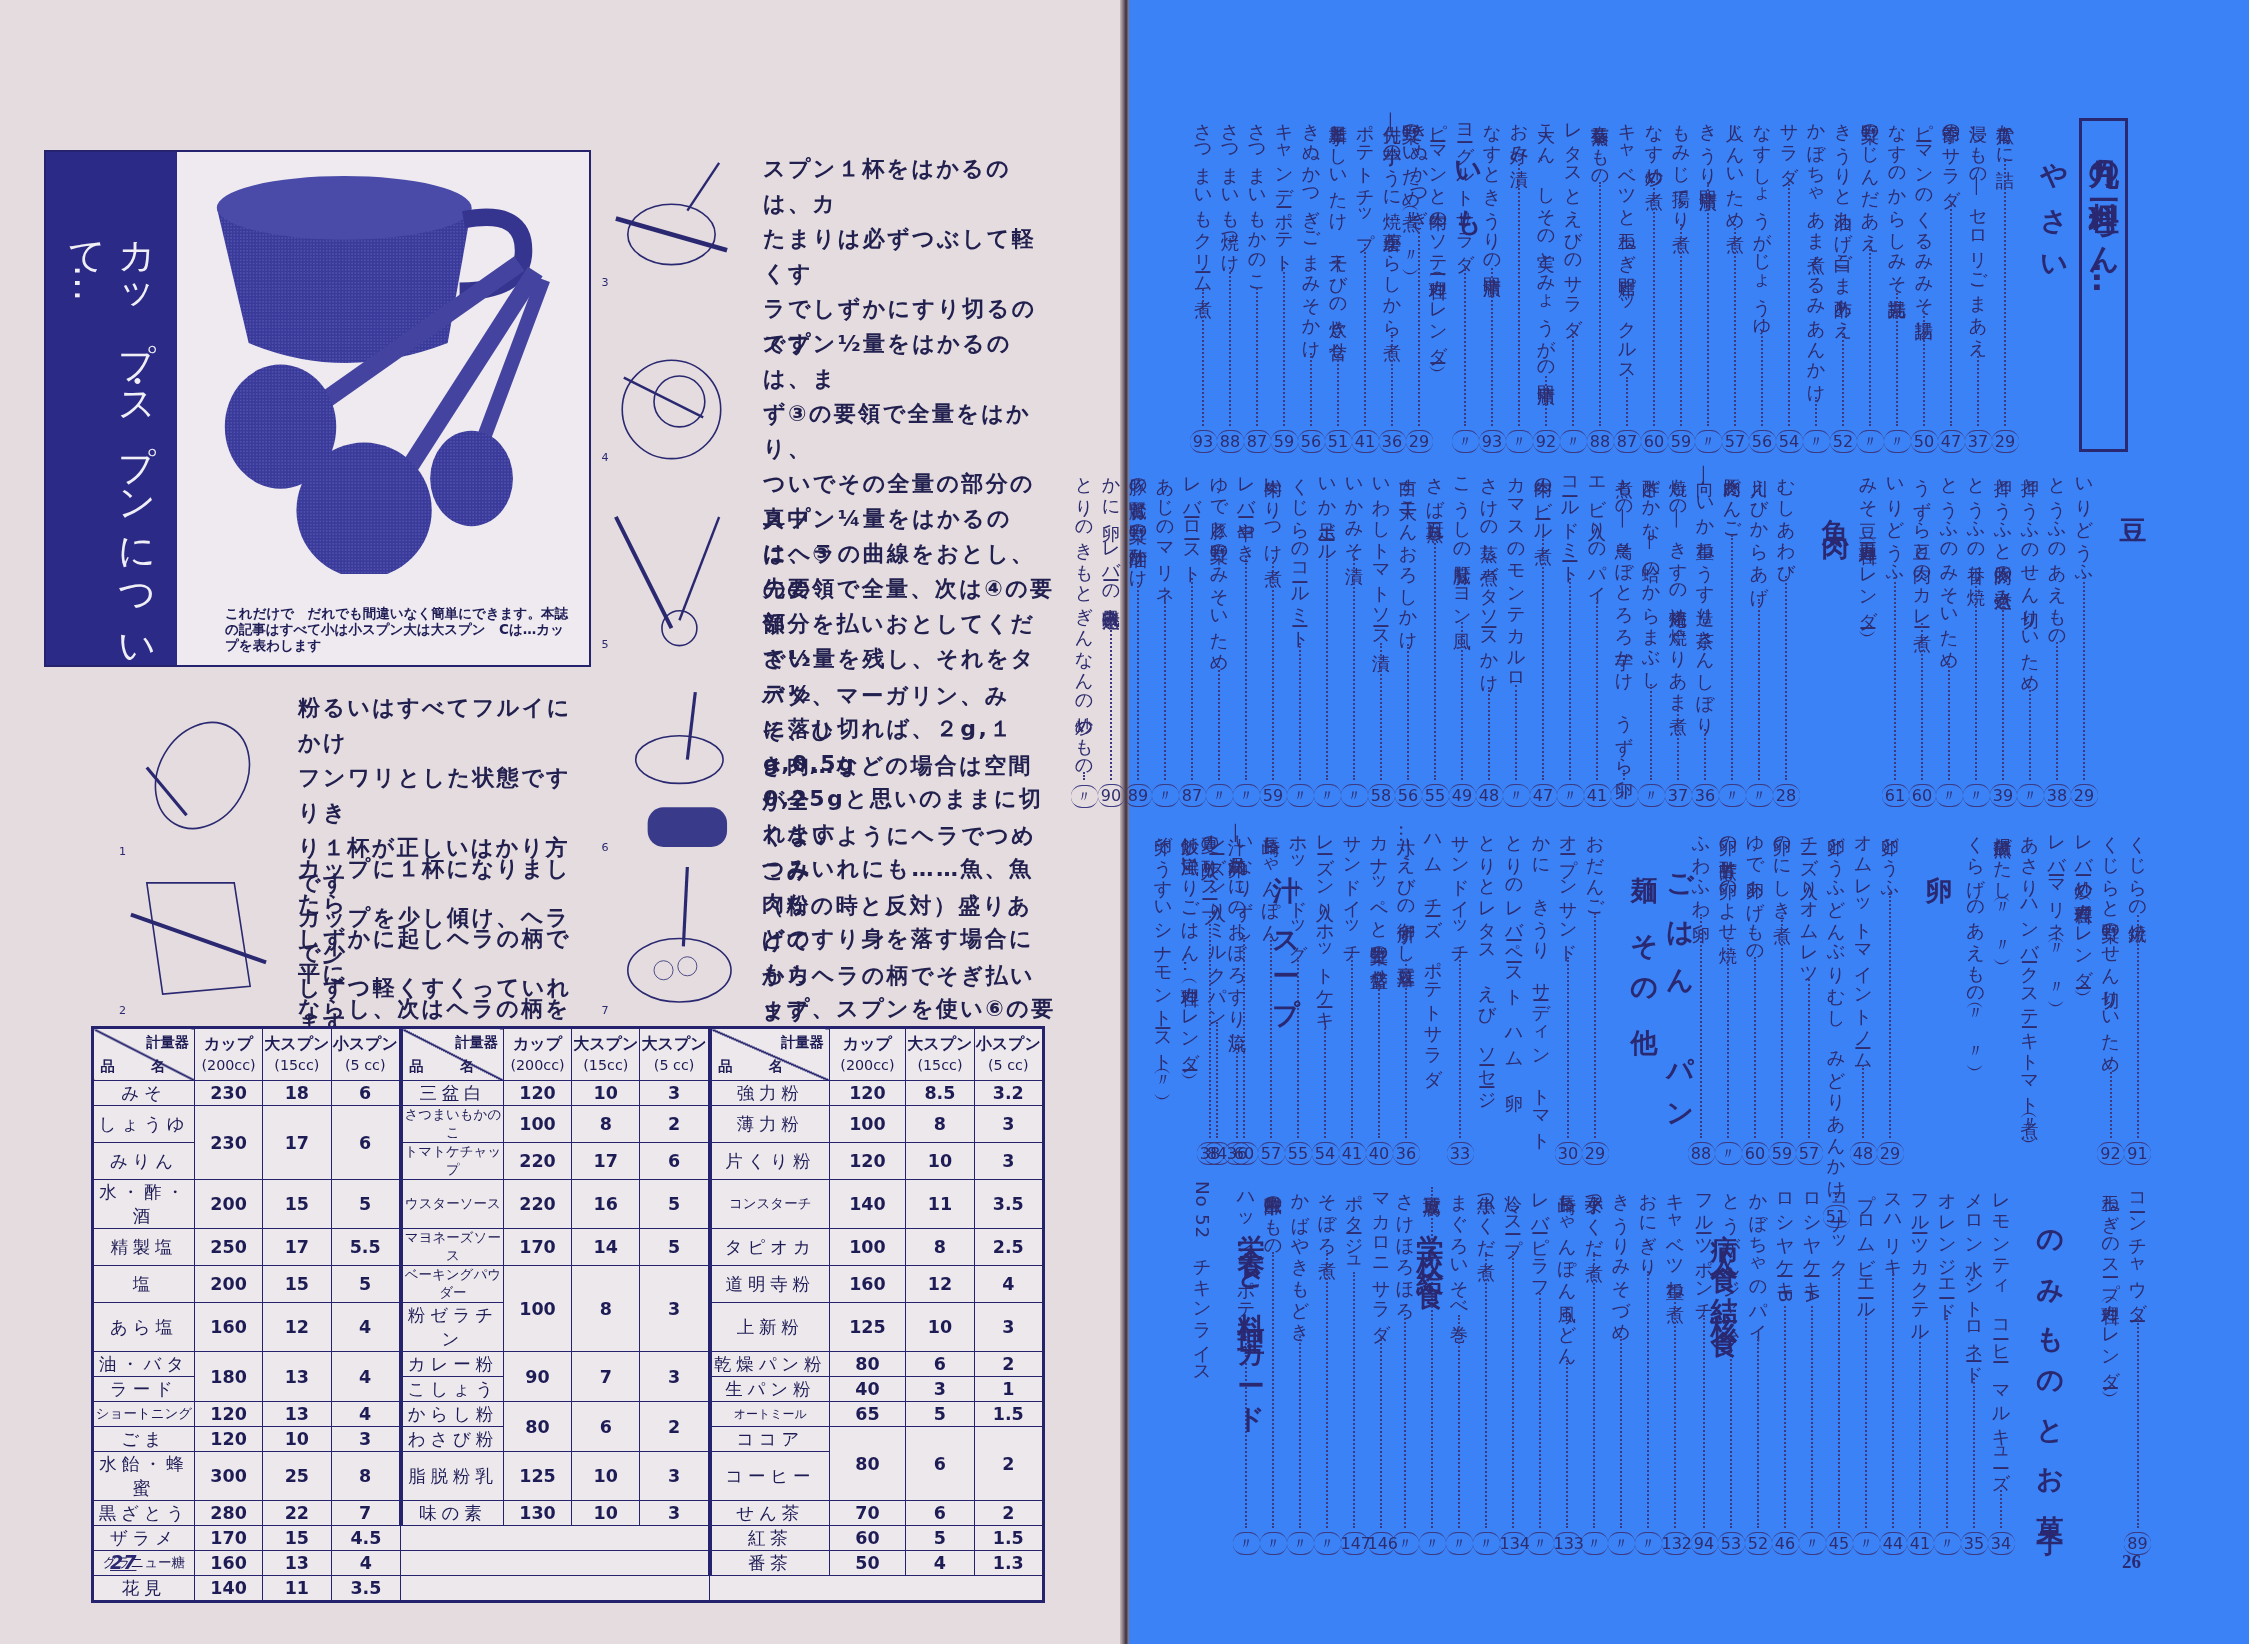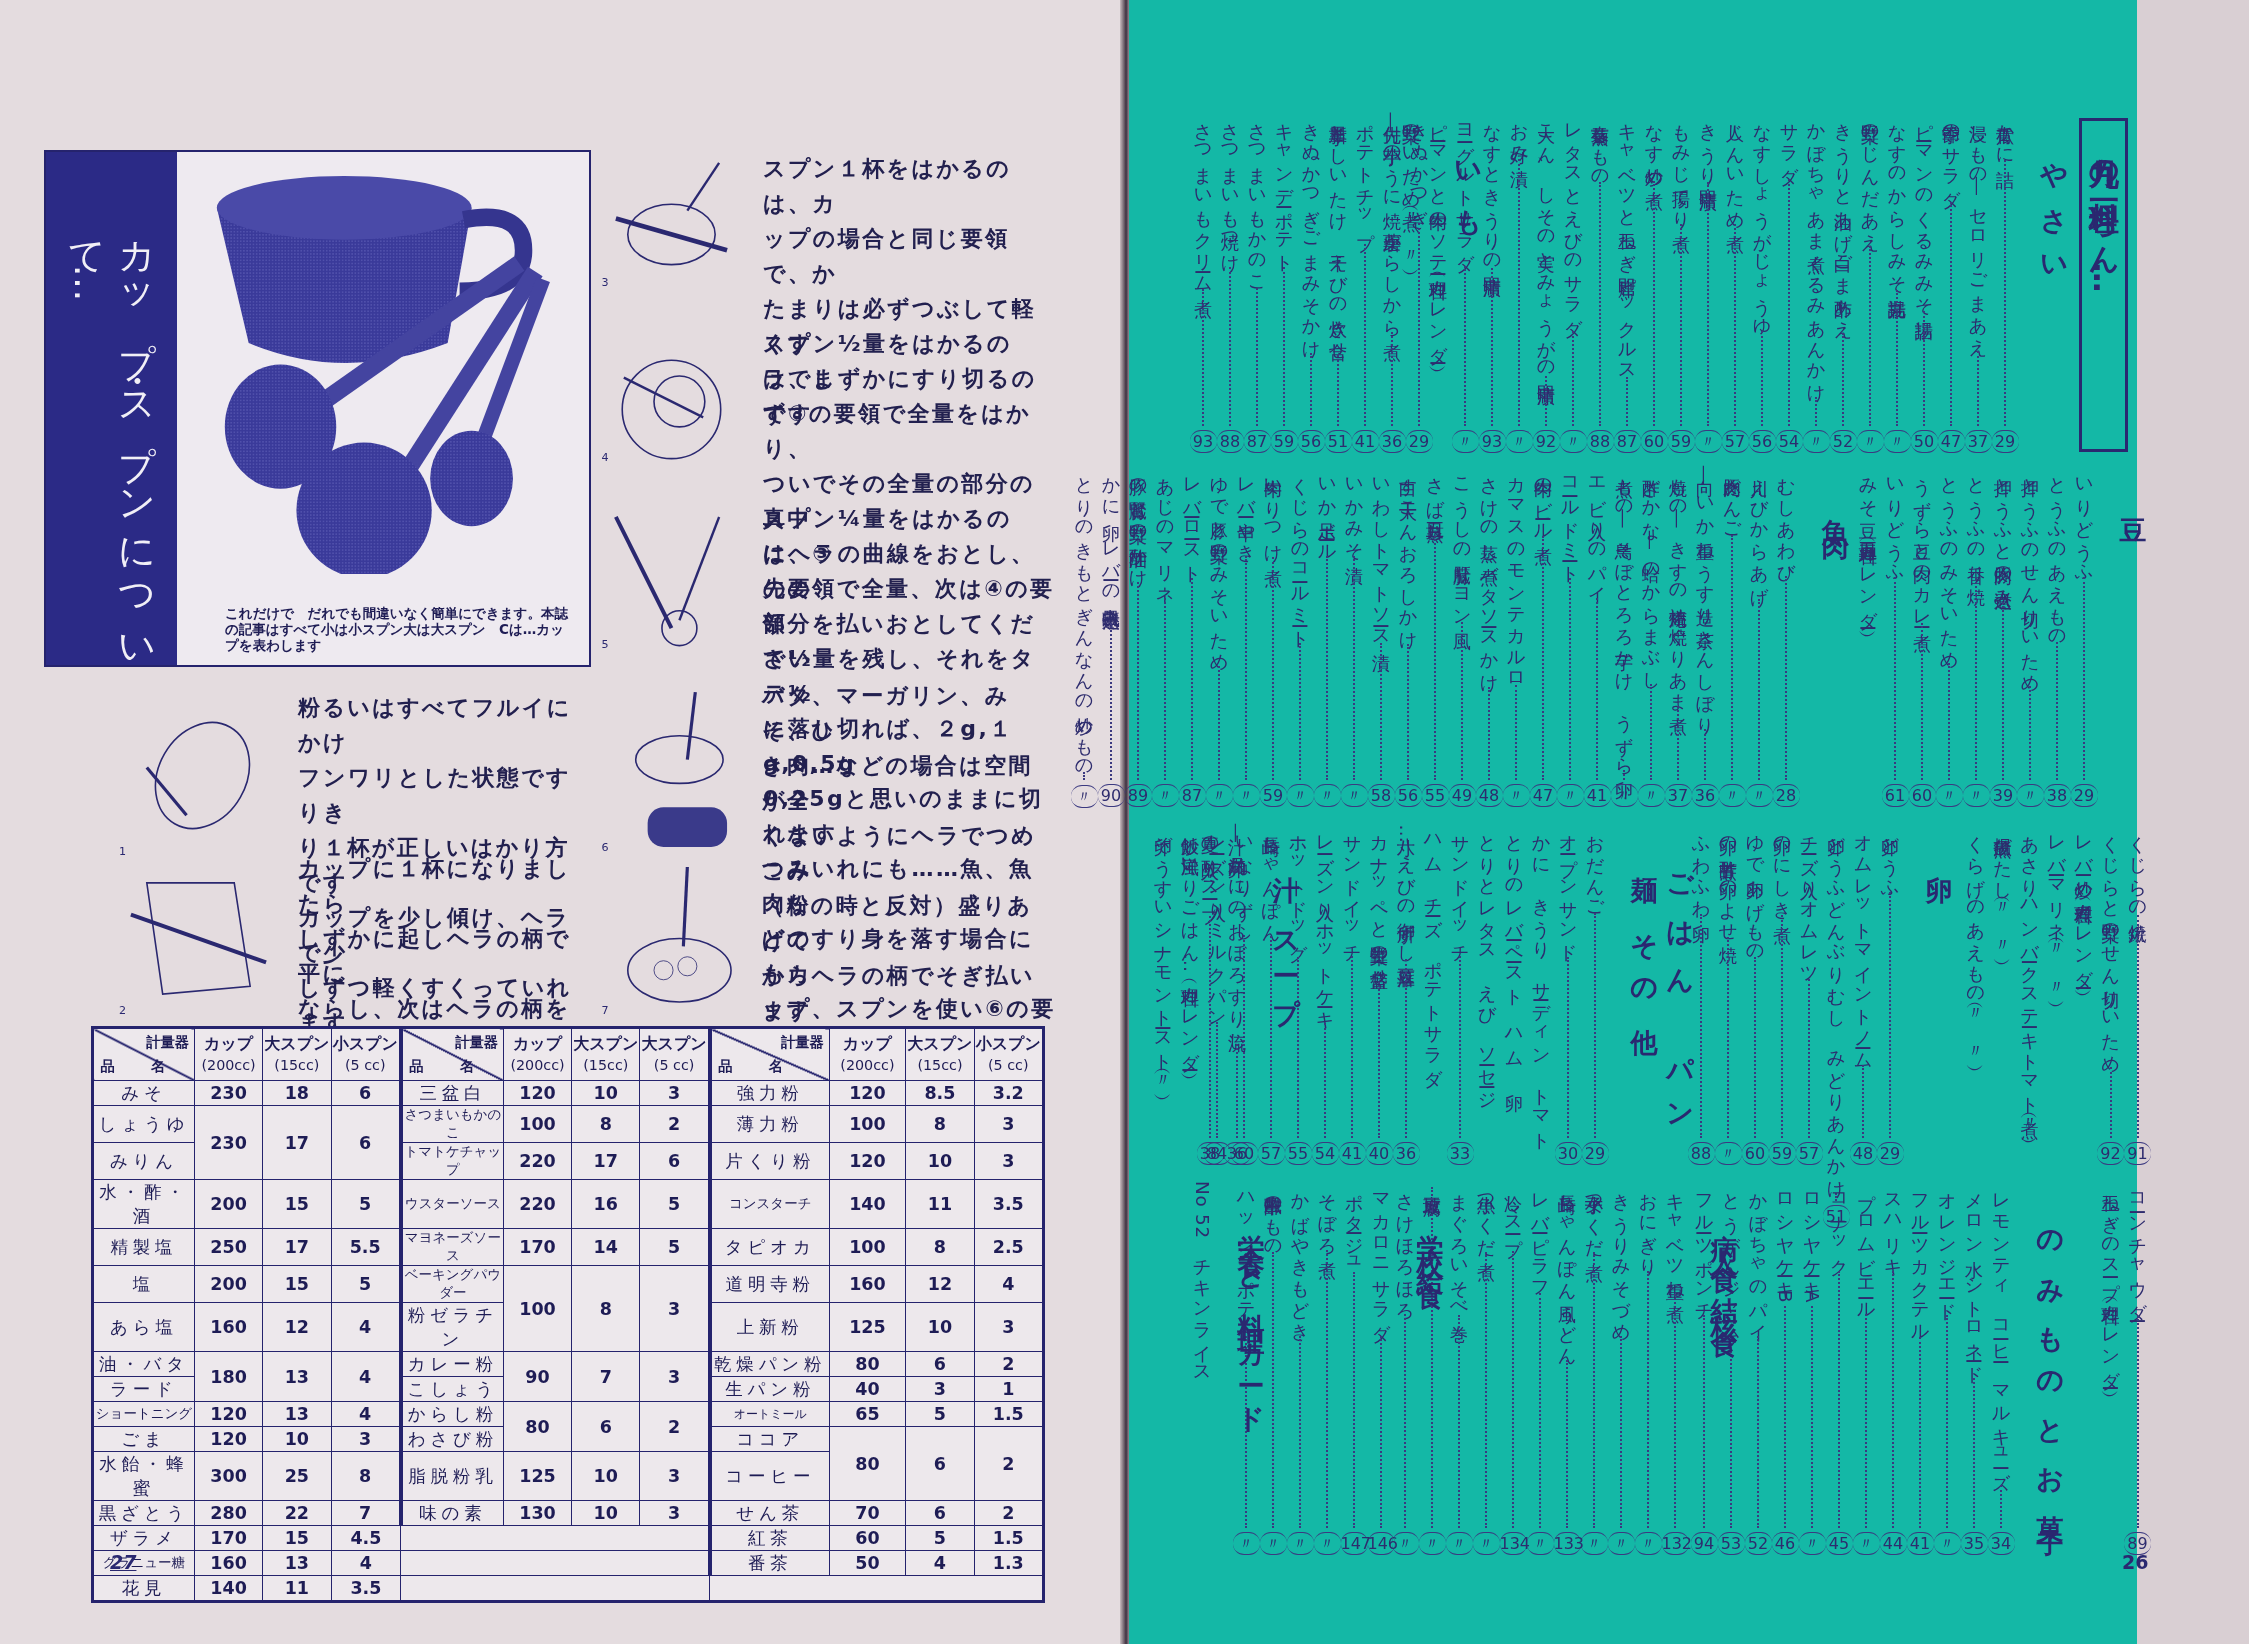--- a/index.html
+++ b/index.html
@@ -8,21 +8,21 @@
     background: #d9cfd3;
     font-family: "DejaVu Sans", sans-serif;
     color: #2a2870;
     position: relative;
   }
   .page {
     position: absolute; top: 0; height: 1645px;
     background: #e6dfe1;
   }
   .page.left { left: 0; width: 1121px; background: #e4dcdf; }
-  .page.right { left: 1129px; width: 1008px; background: #14b8a6; }
+  .page.right { left: 1129px; width: 1121px; background: #3b82f6; font-family: Liberation Serif, serif; }
   .gutter {
     position: absolute; left: 1120px; top: 0; width: 11px; height: 1645px;
     background: linear-gradient(to right, #c9bcc0, #5a4b57 45%, #3b3040 55%, #cfc4c7);
   }
 
   
   .photo-block {
     position: absolute; left: 44px; top: 150px; width: 547px; height: 517px;
     border: 2.4px solid #25236d; background: #eeeaf0; box-sizing: border-box;
   }
@@ -166,21 +166,20 @@
   <svg class="illus" style="left:600px;top:859px;width:135px;height:159px" viewBox="0 0 170 200">
     <ellipse cx="100" cy="140" rx="65" ry="40" fill="none" stroke="#2a2870" stroke-width="2"></ellipse>
     <circle cx="80" cy="140" r="12" fill="none" stroke="#2a2870"></circle>
     <circle cx="110" cy="135" r="12" fill="none" stroke="#2a2870"></circle>
     <line x1="110" y1="10" x2="105" y2="110" stroke="#2a2870" stroke-width="4"></line>
     <text x="2" y="195" font-size="14" fill="#2a2870">7</text>
   </svg>
 
   <div class="instr" style="left:763px;top:151px;width:294px;">
     <div>スプン１杯をはかるのは、カ</div>
-    <div>ップの場合と同じ要領で、か</div>
     <div>たまりは必ずつぶして軽くす</div>
     <div>ラでしずかにすり切るのです</div>
   </div>
   <div class="instr" style="left:763px;top:326px;width:294px;">
     <div>スプン½量をはかるのは、ま</div>
     <div>ず③の要領で全量をはかり、</div>
     <div>ついでその全量の部分の真中</div>
     <div>にヘラの曲線をおとし、先の</div>
     <div>部分を払いおとしてください</div>
   </div>

